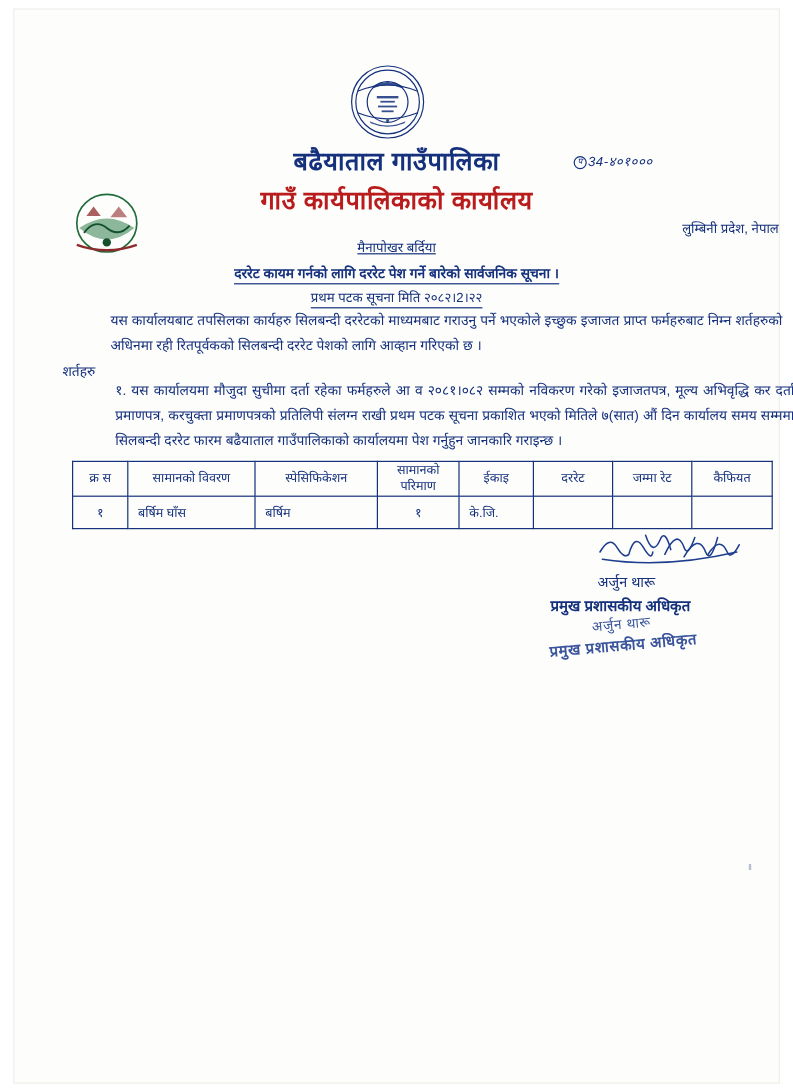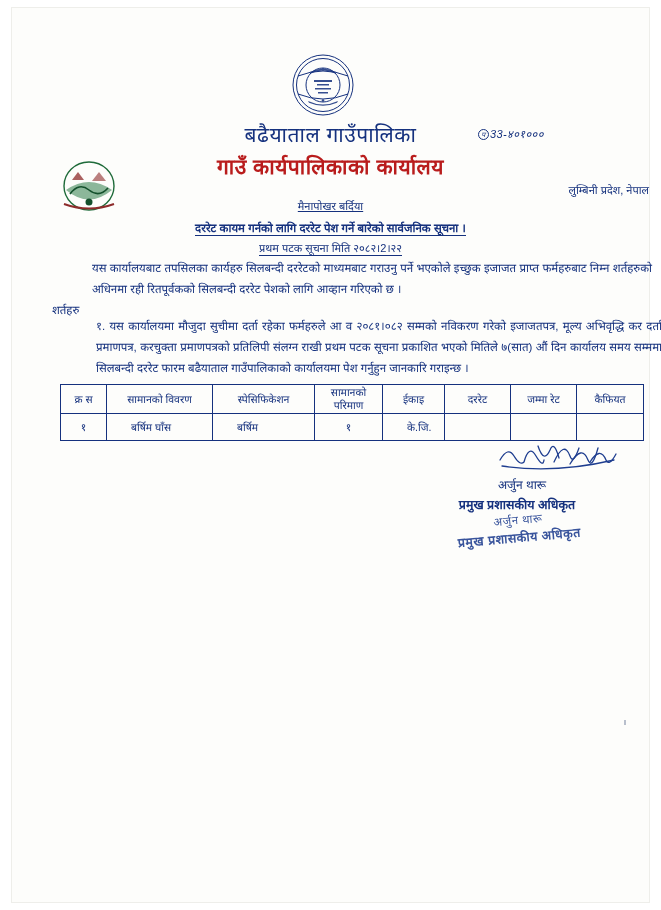--- a/index.html
+++ b/index.html
@@ -54,21 +54,21 @@
   .emblem svg { display: block; }
 
   
   .org-name {
     position: absolute;
     left: 0;
     top: 112px;
     width: 637px;
     text-align: center;
     font-size: 21px;
-    font-weight: normal;
+    font-weight: bold;
     letter-spacing: 0.5px;
     color: #15317e;
   }
   .office-name {
     position: absolute;
     left: 0;
     top: 144px;
     width: 637px;
     text-align: center;
     font-size: 21px;
@@ -173,21 +173,21 @@
   table.rate th, table.rate td {
     border: 1px solid #15317e;
     font-size: 10.5px;
     color: #15317e;
     text-align: center;
     font-weight: normal;
     padding: 0;
   }
   table.rate th { height: 28px; line-height: 13px; }
   table.rate td { height: 26px; }
-  table.rate td.left { text-align: left; padding-left: 24px; }
+  table.rate td.left { text-align: left; padding-left: 8px; }
 
   
   .sign-script {
     position: absolute;
     left: 486px;
     top: 432px;
     width: 120px;
     height: 34px;
   }
   .sign-name {
@@ -276,21 +276,21 @@
           <path d="M4 30 Q27 14 50 30 Q27 49 4 30 Z" fill="#2f7d4a" opacity="0.55"></path>
           <path d="M8 34 q9 -12 19 -4 q10 8 19 -2" fill="none" stroke="#14502c" stroke-width="1.6"></path>
           <path d="M10 20 l6 -8 l6 8 z" fill="#8d2b2b" opacity="0.75"></path>
           <path d="M30 21 l7 -9 l7 9 z" fill="#8d2b2b" opacity="0.6"></path>
           <circle cx="27" cy="42" r="3.5" fill="#14502c"></circle>
           <path d="M2 44 q25 9 50 0" fill="none" stroke="#8d2b2b" stroke-width="2"></path>
         </svg>
       </div>
 
       <div class="regno">
-        <span class="circ">प</span><span>33-४०१०००</span>
+        <span class="circ">प</span><span>34-४०१०००</span>
       </div>
 
       <div class="org-name">बढैयाताल गाउँपालिका</div>
       <div class="office-name">गाउँ कार्यपालिकाको कार्यालय</div>
       <div class="province">लुम्बिनी प्रदेश, नेपाल</div>
       <div class="place">मैनापोखर बर्दिया</div>
 
       <div class="notice-title">
         <span>दररेट कायम गर्नको लागि दररेट पेश गर्ने बारेको सार्वजनिक सूचना ।</span>
       </div>

